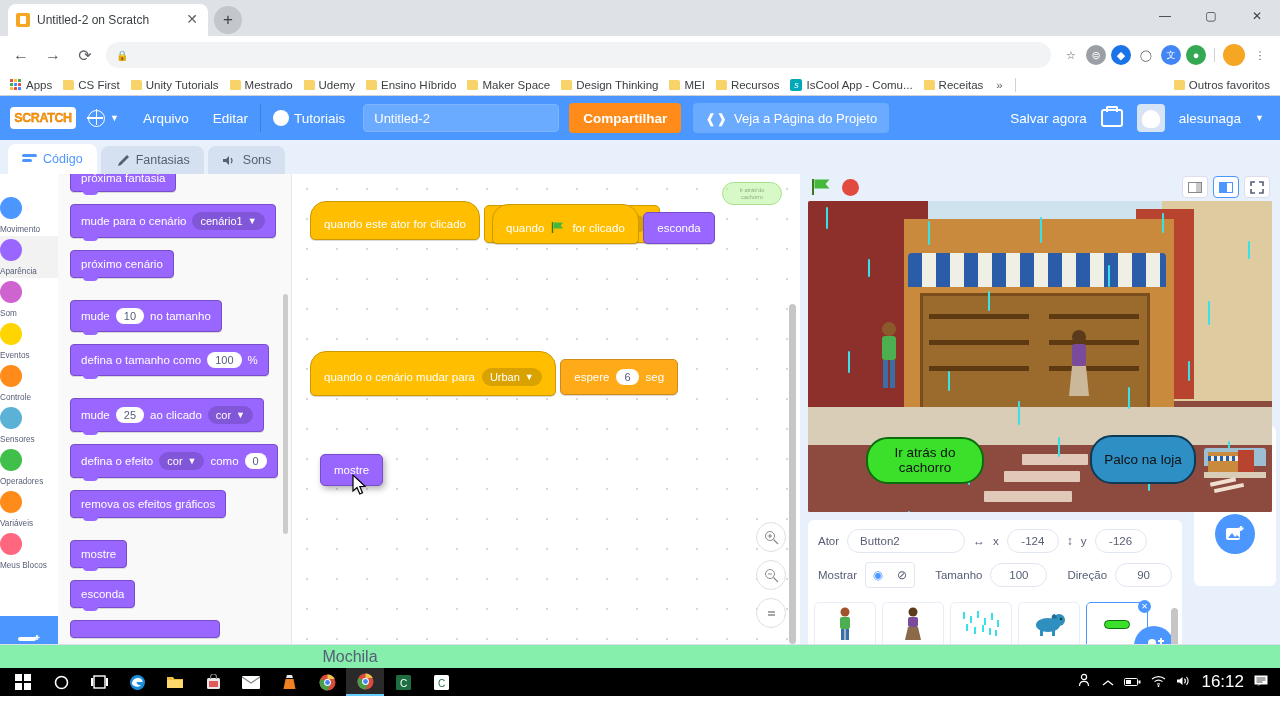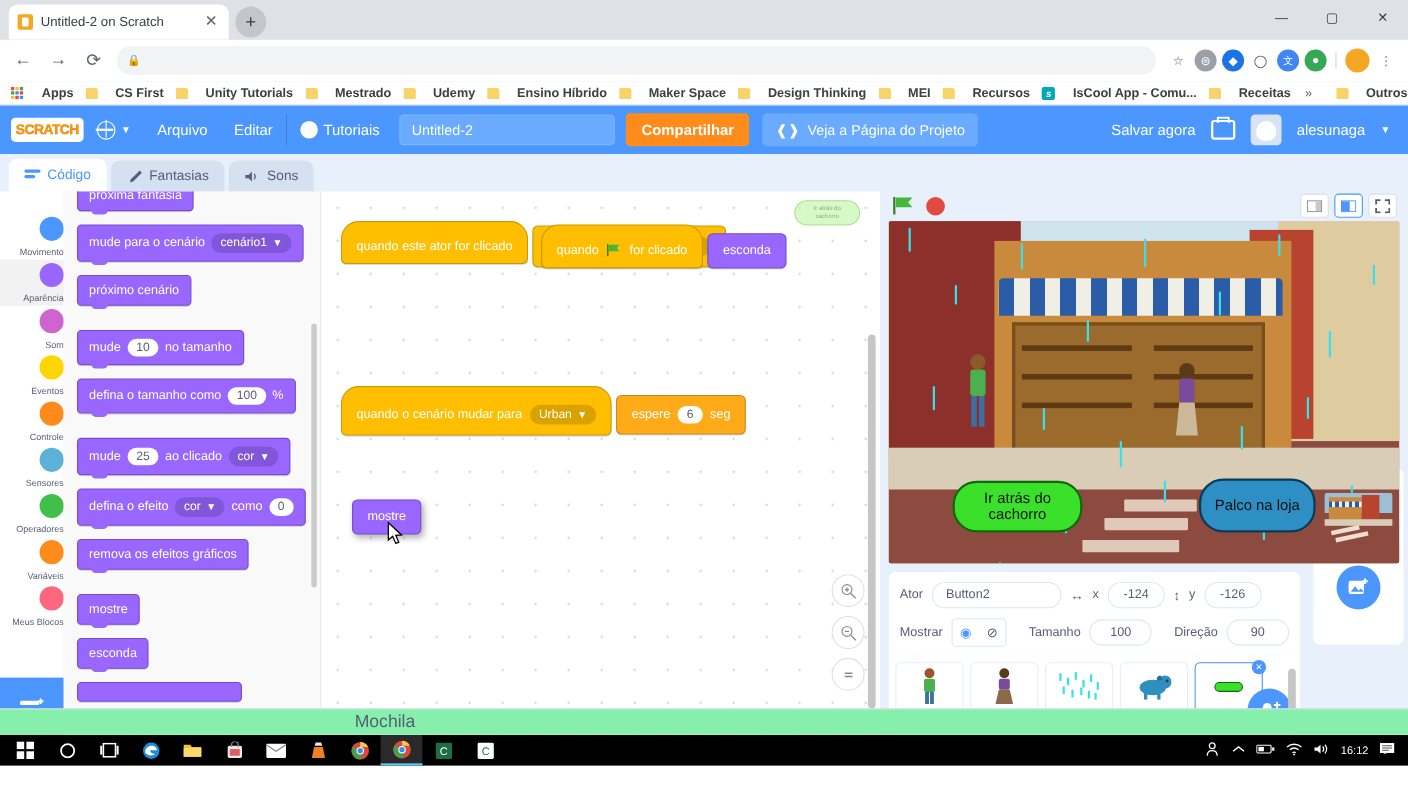--- a/index.html
+++ b/index.html
@@ -36,21 +36,21 @@
   .tbicon { width:20px; height:20px; border-radius:50%; display:flex; align-items:center;
             justify-content:center; font-size:11px; color:#5f6368; }
   .dot-i { background:#9aa0a6; color:#fff; }
   .dot-b { background:#1a73e8; color:#fff; }
   .dot-g { background:#34a853; color:#fff; }
   .dot-t { background:#4285f4; color:#fff; font-size:9px;}
   .avatarbtn { width:22px; height:22px; border-radius:50%; background:#f5a623; }
 
   .bookmarks { height:22px; background:#fff; display:flex; align-items:center; gap:3px;
                padding:0 6px; font-size:11.5px; color:#3c4043; border-bottom:1px solid #cfd2d6;}
-  .bm { display:flex; align-items:center; gap:16px; padding:2px 4px; white-space:nowrap;font-weight:bold;}
+  .bm { display:flex; align-items:center; gap:4px; padding:2px 4px; white-space:nowrap;}
   .bm .fold { width:11px; height:10px; background:#f7d36a; border-radius:1px 2px 1px 1px; flex:0 0 11px;}
   .bm .appsgrid { width:12px; height:12px; display:grid; grid-template-columns:repeat(3,3px);
                   grid-template-rows:repeat(3,3px); gap:1px; }
   .bm .appsgrid i { background:#e44; display:block; width:3px; height:3px; border-radius:.5px;}
   .bm .appsgrid i:nth-child(2){background:#fb3;} .bm .appsgrid i:nth-child(3){background:#4a4;}
   .bm .appsgrid i:nth-child(4){background:#4a4;} .bm .appsgrid i:nth-child(5){background:#48f;}
   .bm .appsgrid i:nth-child(6){background:#e44;} .bm .appsgrid i:nth-child(7){background:#fb3;}
   .bm .appsgrid i:nth-child(8){background:#e44;} .bm .appsgrid i:nth-child(9){background:#48f;}
   .bm .iscool { width:12px; height:12px; background:#00a9b7; color:#fff; font-size:9px;
                 border-radius:2px; text-align:center; line-height:12px; font-style:italic;}
@@ -89,21 +89,21 @@
 
   .tabsrow { height:34px; background:#e8f0fb; display:flex; align-items:flex-end; padding-left:8px; gap:4px; }
   .stab { height:28px; background:#d5e0f0; border-radius:8px 8px 0 0; padding:0 14px; display:flex;
           align-items:center; gap:6px; font-size:12.5px; color:#575e75; }
   .stab.active { background:#fff; color:#4c97ff; height:30px; }
   .stab .ic { width:15px; height:13px; }
 
   .body { display:flex; height:494px; }
 
   .catcol { width:58px; background:#fff; padding-top:6px; overflow:hidden; position:relative; flex:0 0 58px;}
-  .cat { height:42px; display:flex; flex-direction:column; align-items:flex-end; justify-content:center;
+  .cat { height:42px; display:flex; flex-direction:column; align-items:flex-start; justify-content:center;
          gap:6px; font-size:8.2px; color:#575e75; }
   .cat .bub { width:22px; height:22px; border-radius:50%; }
   .cat.sel { background:#f2f2f2; }
   .addext { position:absolute; bottom:0; left:0; width:58px; height:52px; background:#4c97ff;
             display:flex; align-items:center; justify-content:center; }
   .addext .gly { width:22px; height:16px; position:relative; }
 
   .palette { width:234px; background:#f9f9f9; border-right:1px solid #e6e6e6; position:relative;
              overflow:hidden; flex:0 0 234px; }
   .pal-inner { padding:8px 0 0 12px; }
@@ -203,21 +203,21 @@
 
   .mochila { position:absolute; left:0; bottom:0; width:1280px; height:24px; background:#86efac;
              border-top:1px solid #dde; display:flex; align-items:center; justify-content:center;
              font-size:16px; color:#575e75; }
 
   
   .taskbar { height:28px; background:#000; display:flex; align-items:center; padding:0 4px; }
   .tb-item { width:38px; height:28px; display:flex; align-items:center; justify-content:center; }
   .tb-item.active { background:#2a2a2a; border-bottom:2px solid #6cf; }
   .tray { margin-left:auto; display:flex; align-items:center; gap:10px; padding-right:8px;
-          color:#fff; font-size:10px; }
+          color:#fff; font-size:17px; }
 </style>
 </head>
 <body>
 
 <div class="chrome">
   <div class="titlebar">
     <div class="tab">
       <div class="favicon"></div>
       <div class="tab-title">Untitled-2 on Scratch</div>
       <div class="tab-close">✕</div>

